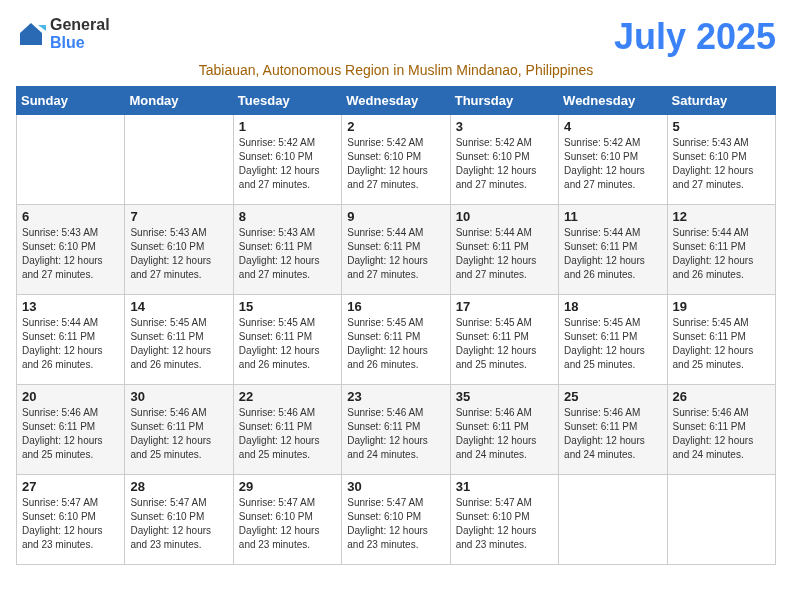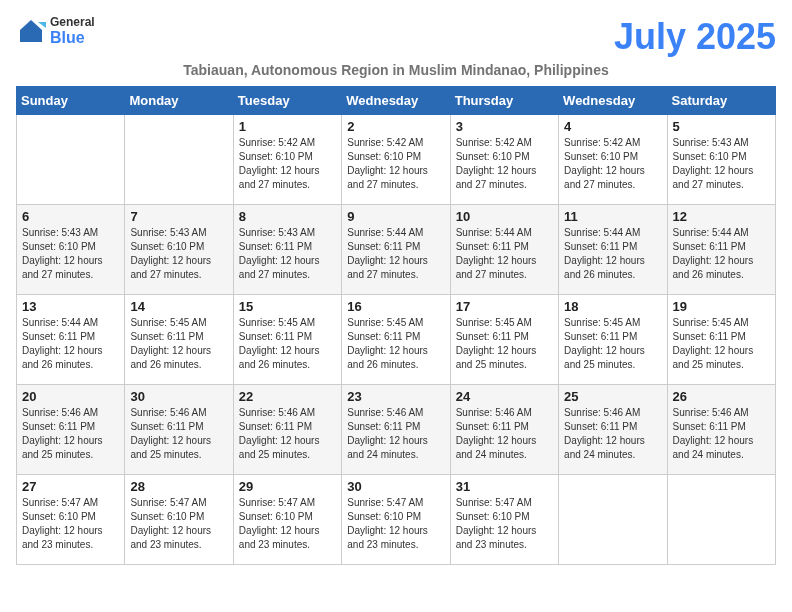--- a/index.html
+++ b/index.html
@@ -20,21 +20,21 @@
       display: flex;
       align-items: center;
       gap: 4px;
     }
     .logo-text {
       display: flex;
       flex-direction: column;
       line-height: 1.1;
     }
     .logo-general {
-      font-size: 12px;
+      font-size: 16px;
       font-weight: bold;
       color: #333;
     }
     .logo-blue {
       font-size: 16px;
       font-weight: bold;
       color: #3b82f6;
     }
     .logo-icon {
       width: 30px;
@@ -42,23 +42,23 @@
     }
     .title-month {
       font-size: 36px;
       font-weight: bold;
       color: #3b82f6;
       text-align: right;
     }
     .subtitle {
       text-align: center;
       font-size: 14px;
-      color: #737373;
+      color: #a16207;
       margin-bottom: 8px;
-      font-weight: bold;
+      font-weight: normal;
     }
     table {
       width: 100%;
       border-collapse: collapse;
       table-layout: fixed;
       padding-left: 35px;
     }
     thead th {
       background: #2a6ab5;
       color: #fff;
@@ -268,21 +268,21 @@
 Sunset: 6:11 PM
 Daylight: 12 hours and 25 minutes.</div>
         </td>
         <td>
           <span class="day-num">23</span>
           <div class="day-info">Sunrise: 5:46 AM
 Sunset: 6:11 PM
 Daylight: 12 hours and 24 minutes.</div>
         </td>
         <td>
-          <span class="day-num">24</span>
+          <span class="day-num">35</span>
           <div class="day-info">Sunrise: 5:46 AM
 Sunset: 6:11 PM
 Daylight: 12 hours and 24 minutes.</div>
         </td>
         <td>
           <span class="day-num">25</span>
           <div class="day-info">Sunrise: 5:46 AM
 Sunset: 6:11 PM
 Daylight: 12 hours and 24 minutes.</div>
         </td>

